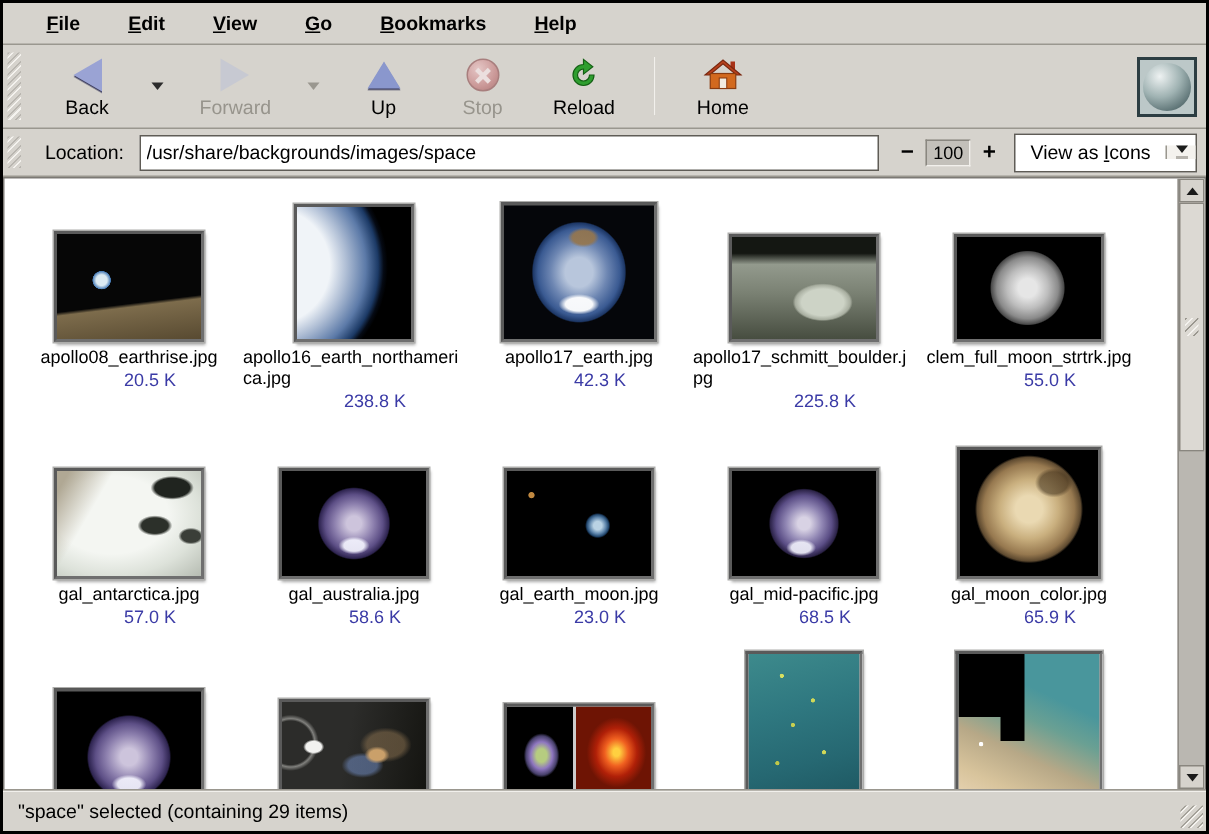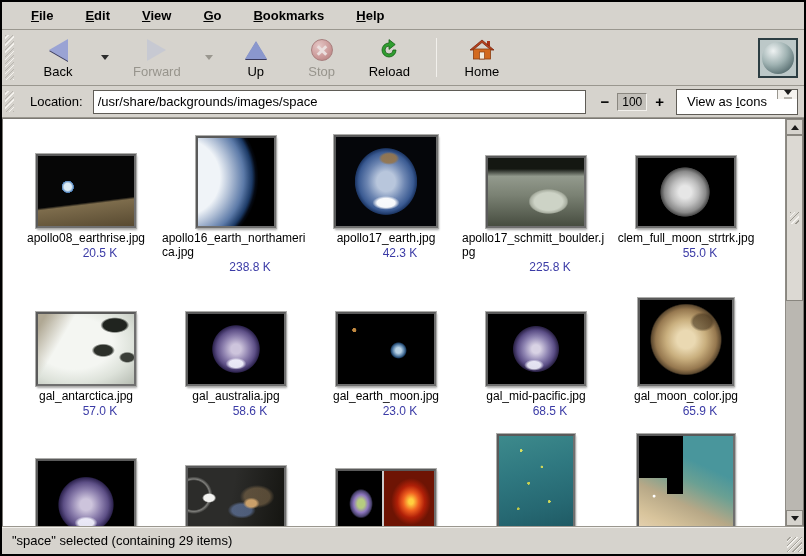--- a/index.html
+++ b/index.html
@@ -87,21 +87,21 @@
     font-family:inherit; font-size:13px; padding:1px 4px; outline:none;
   }
   .zoomctl { display:flex; align-items:center; gap:6px; margin:0 8px 0 12px; }
   .zbtn { font-weight:bold; font-size:15px; line-height:14px; padding:0 2px; }
   .zlevel {
     width:30px; height:18px; background:#c3c0ba; border:1px solid;
     border-color:#8a8780 #f2f0ec #f2f0ec #8a8780;
     font-size:12px; text-align:center; line-height:16px;
   }
   .viewas {
-    display:flex; align-items:flex-start; height:26px; border:1px solid #5f5c56;
+    display:flex; align-items:center; height:26px; border:1px solid #5f5c56;
     background:#fff; margin-left:2px;
   }
   .viewas .vlabel { padding:4px 10px; white-space:nowrap; }
   .viewas .vlabel .accel { text-decoration:underline; }
   .viewas .varrow {
     width:20px; border-left:1px solid #9a978f; display:flex; flex-direction:column;
     align-items:center; justify-content:center; gap:2px; background:#f4f2ee;
   }
   .viewas .varrow i { width:0; height:0; border-left:4px solid transparent; border-right:4px solid transparent; border-top:5px solid #1c1c1c; }
   .viewas .varrow b { width:8px; height:2px; background:#b6b3ad; }

